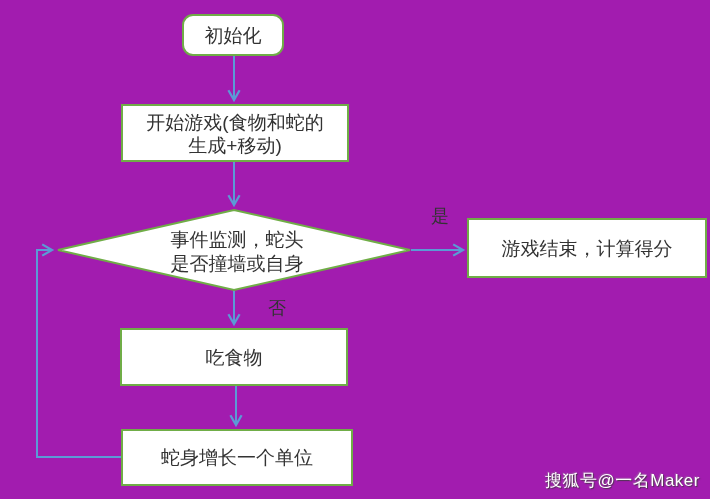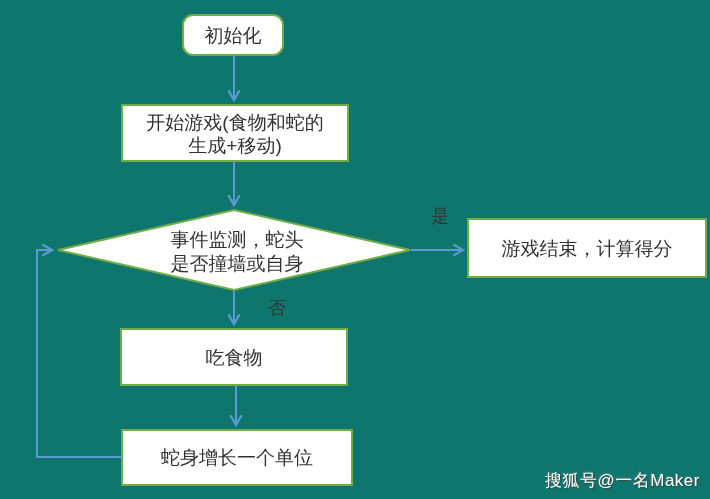--- a/index.html
+++ b/index.html
@@ -5,21 +5,21 @@
   html, body {
     margin: 0;
     padding: 0;
     background: #ffffff;
     font-family: "Liberation Sans", "DejaVu Sans", sans-serif;
   }
   .canvas {
     position: relative;
     width: 710px;
     height: 499px;
-    background: #0f766e;
+    background: #a21caf;
     overflow: hidden;
   }
   svg.flow {
     position: absolute;
     left: 0;
     top: 0;
     display: block;
   }
   .node-shape {
     fill: #ffffff;

